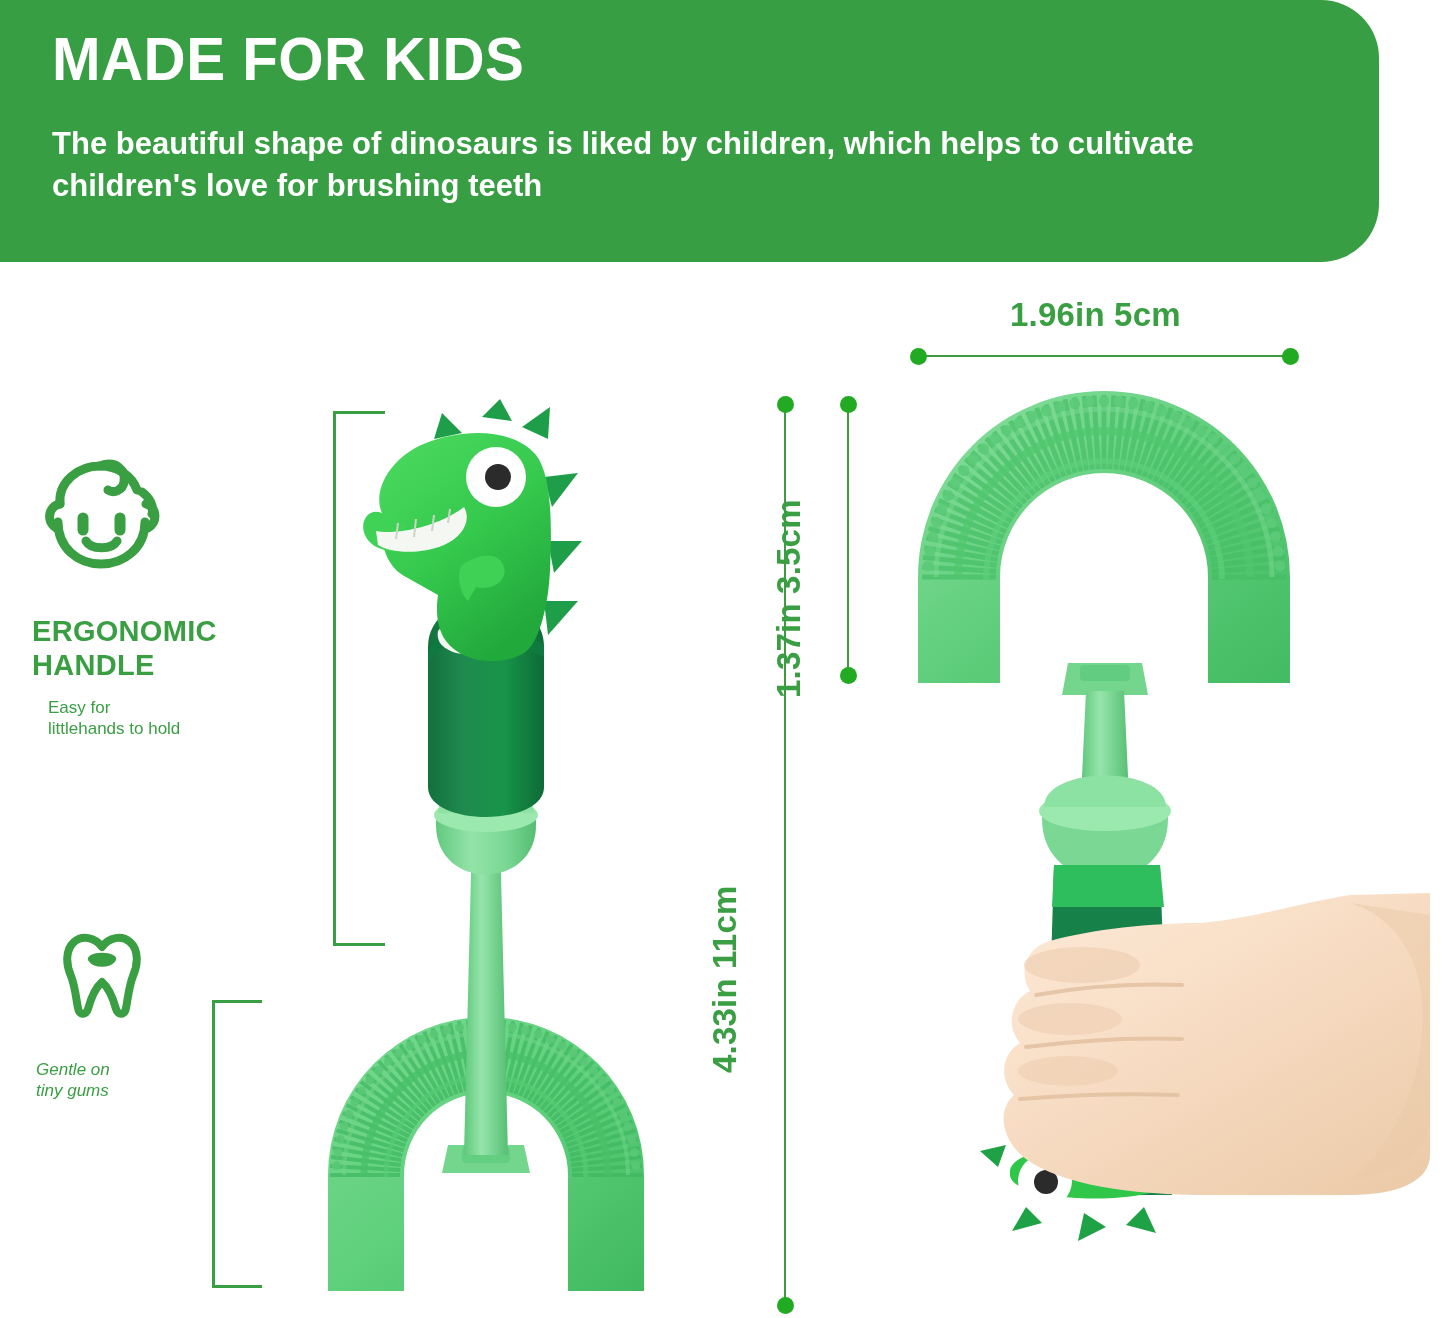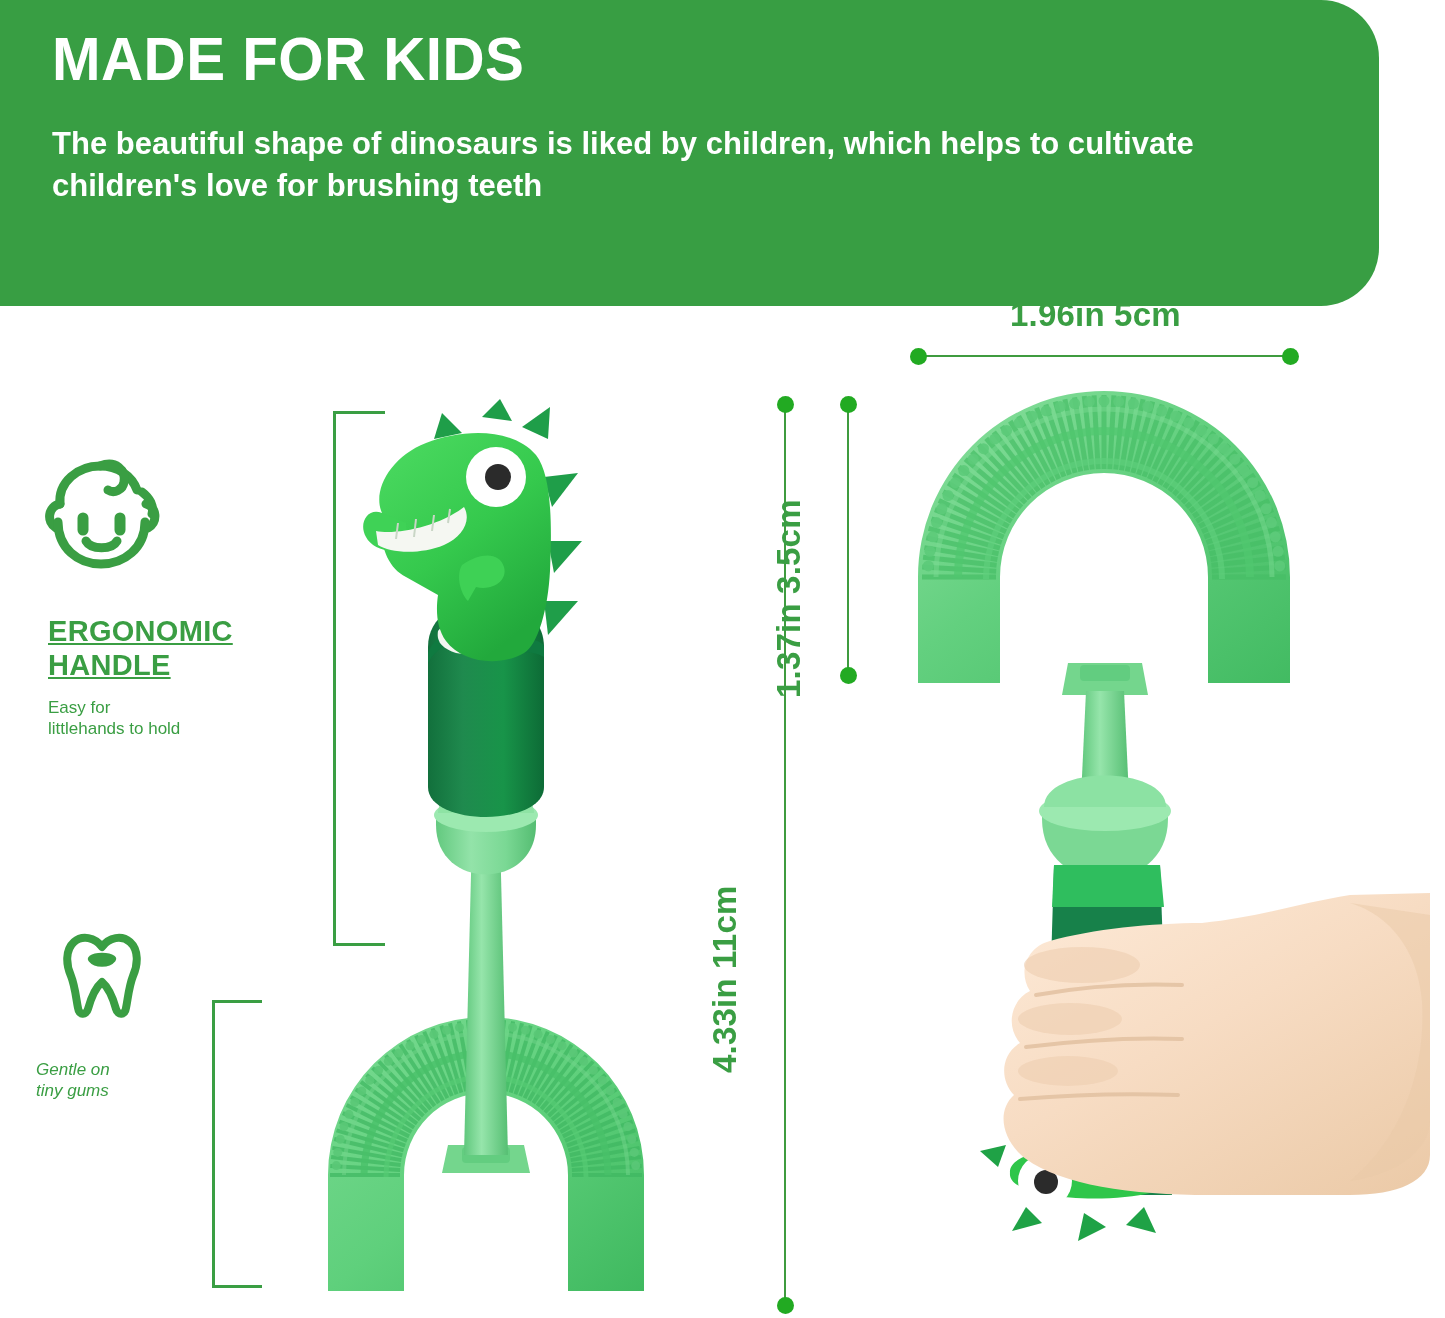--- a/index.html
+++ b/index.html
@@ -5,21 +5,21 @@
   * { margin:0; padding:0; box-sizing:border-box; }
   html,body{ background:#ffffff; }
   body{
     width:1445px; height:1318px; position:relative; overflow:hidden;
     font-family:"Liberation Sans", sans-serif;
     -webkit-font-smoothing:antialiased;
   }
 
   
   .banner{
-    position:absolute; left:0; top:0; width:1379px; height:306px;
+    position:absolute; left:0; top:0; width:1379px; height:262px;
     background:#389e43;
     border-radius:0 58px 58px 0;
   }
   .banner-title{
     position:absolute; left:52px; top:28px;
     font-size:62px; font-weight:bold; color:#ffffff;
     letter-spacing:0.5px; line-height:1;
     font-family:"Liberation Sans", sans-serif;
     transform:scaleX(0.94); transform-origin:left top;
   }
@@ -34,21 +34,21 @@
   .feature .f-title{
     font-size:29px; font-weight:bold; color:#3a9e43;
     line-height:1.18; letter-spacing:0.3px; white-space:pre-line;
   }
   .feature .f-desc{
     font-size:17px; color:#3a9e43; line-height:1.22; margin-top:16px;
     white-space:pre-line;
   }
   #feat-ergonomic{ left:26px; top:452px; width:300px; }
   #feat-ergonomic .f-icon{ margin-left:12px; margin-bottom:44px; }
-  #feat-ergonomic .f-title{ margin-left:22px;text-decoration:underline; }
+  #feat-ergonomic .f-title{ margin-left:6px; }
   #feat-ergonomic .f-desc{ margin-left:22px; }
 
   #feat-bristles{ left:26px; top:932px; width:270px; }
   #feat-bristles .f-icon{ margin-left:36px; margin-bottom:40px; }
   #feat-bristles .f-title{ margin-left:22px; }
   #feat-bristles .f-desc{ margin-left:10px;font-style:italic; }
 
   
   .bracket{
     position:absolute;

